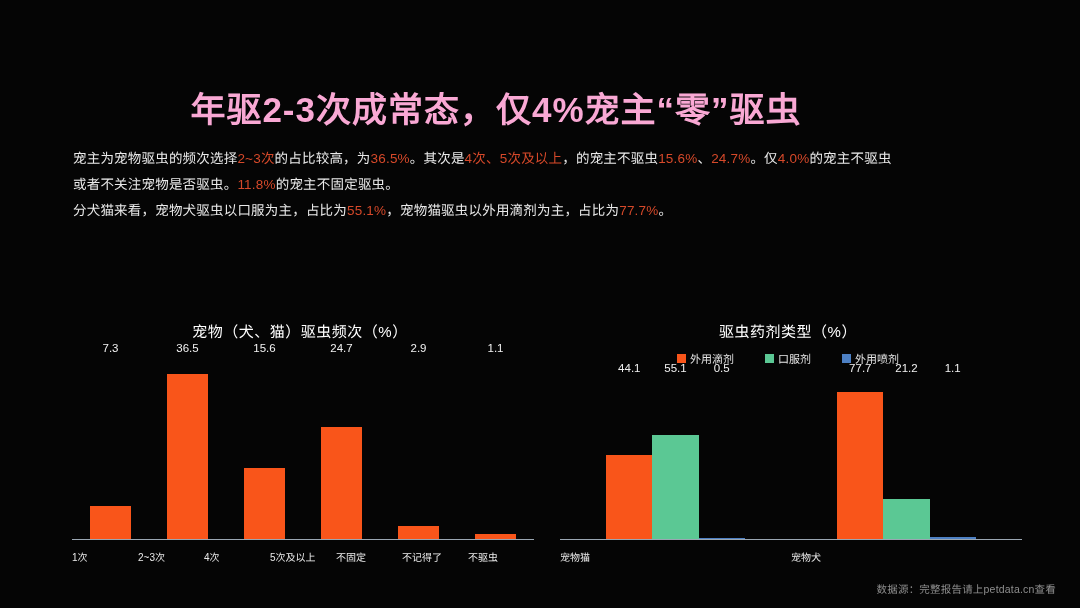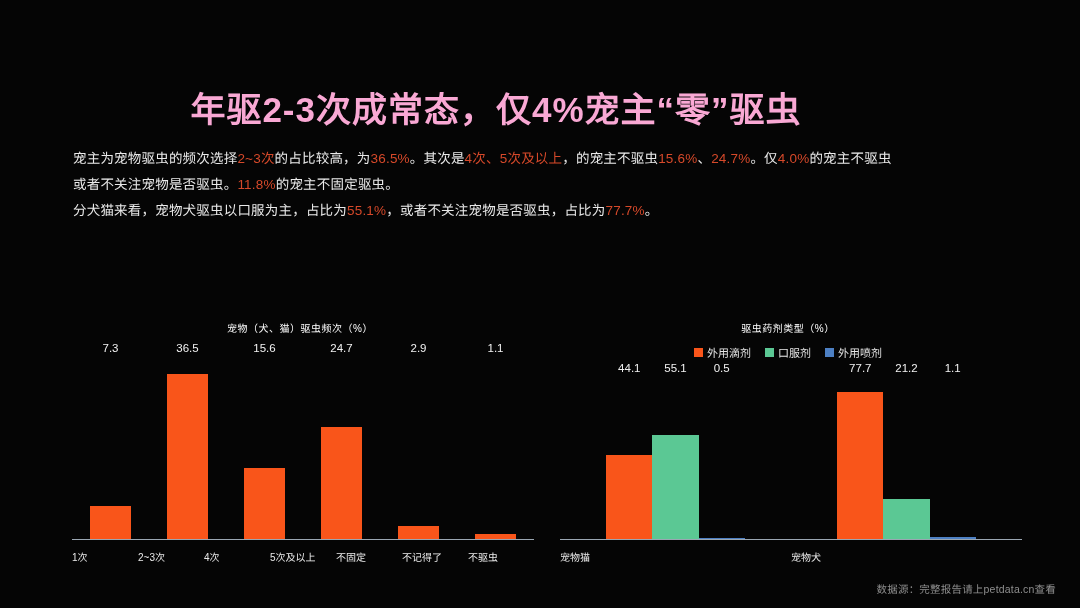--- a/index.html
+++ b/index.html
@@ -66,32 +66,32 @@
   .panel {
     position: absolute;
     top: 0;
     height: 260px;
   }
   .panel.left  { left: 60px;  width: 480px; }
   .panel.right { left: 548px; width: 480px; }
 
   .panel-title {
     text-align: center;
-    font-size: 10px;
+    font-size: 15px;
     color: #ffffff;
     letter-spacing: 0.5px;
     margin: 0;
     padding-top: 10px;
     font-weight: 400;
   }
 
   .legend {
     display: flex;
     justify-content: center;
-    gap: 14px;
+    gap: 31px;
     margin-top: 9px;
     font-size: 11px;
     color: #e6e6e6;
   }
   .legend-item {
     display: flex;
     align-items: center;
     gap: 4px;
   }
   .legend-swatch {
@@ -207,21 +207,21 @@
   <h1 class="headline">年驱2-3次成常态，仅4%宠主“零”驱虫</h1>
 
   <div class="body-copy">
     <span class="line">
       <span>宠主为宠物驱虫的频次选择</span><span class="hl">2~3次</span><span>的占比较高，为</span><span class="hl">36.5%</span><span>。其次是</span><span class="hl">4次、5次及以上</span><span>，的宠主不驱虫</span><span class="hl">15.6%</span><span>、</span><span class="hl">24.7%</span><span>。仅</span><span class="hl">4.0%</span><span>的宠主不驱虫</span>
     </span>
     <span class="line">
       <span>或者不关注宠物是否驱虫。</span><span class="hl">11.8%</span><span>的宠主不固定驱虫。</span>
     </span>
     <span class="line">
-      <span>分犬猫来看，宠物犬驱虫以口服为主，占比为</span><span class="hl">55.1%</span><span>，或者不关注宠物是否驱虫，占比为</span><span class="hl">77.7%</span><span>。</span>
+      <span>分犬猫来看，宠物犬驱虫以口服为主，占比为</span><span class="hl">55.1%</span><span>，宠物猫驱虫以外用滴剂为主，占比为</span><span class="hl">77.7%</span><span>。</span>
     </span>
   </div>
 
   <div class="charts">
 
     <div class="panel left">
       <p class="panel-title">宠物（犬、猫）驱虫频次（%）</p>
       <div class="plot">
         <div class="bars" id="left-bars">
             <div class="cat">

